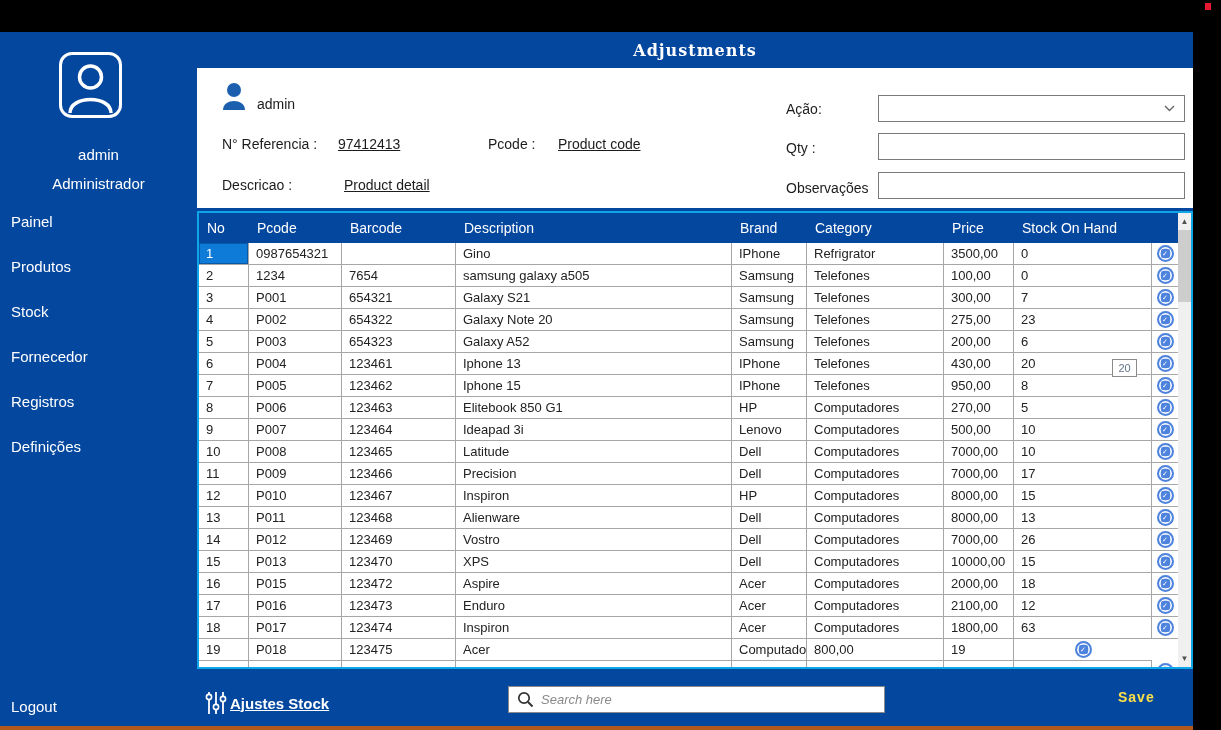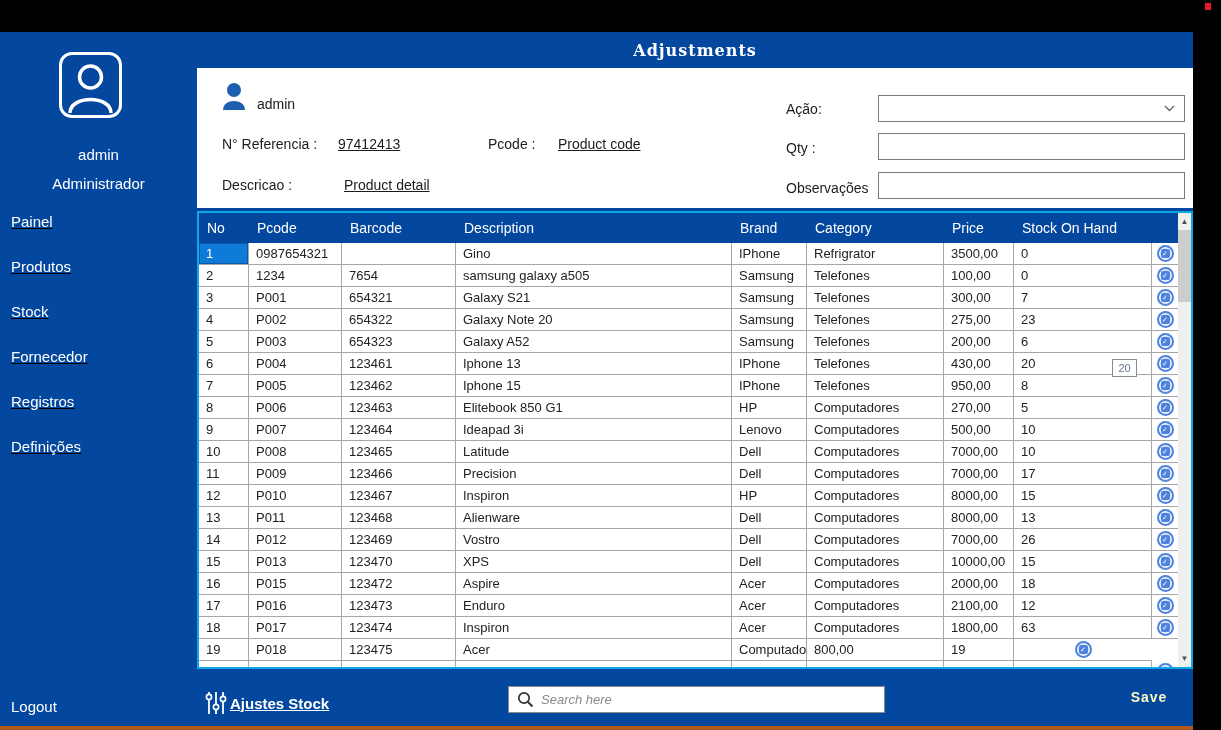--- a/index.html
+++ b/index.html
@@ -17,21 +17,21 @@
               color:#fff; font-family:"DejaVu Serif", serif; font-weight:bold;
               font-size:16px; letter-spacing:1px; }
 
   
   .avatar { position:absolute; left:59px; top:20px; width:63px; height:66px;
             border:3px solid #fff; border-radius:13px; overflow:hidden; }
   .sb-user { position:absolute; left:0; top:114px; width:197px; text-align:center;
              color:#fff; font-size:15px; }
   .sb-role { position:absolute; left:0; top:143px; width:197px; text-align:center;
              color:#fff; font-size:15px; }
-  .sb-menu { position:absolute; left:0; top:181px; width:197px;text-decoration:underline; }
+  .sb-menu { position:absolute; left:0; top:181px; width:197px; }
   .sb-item { height:45px; color:#fff; font-size:15px; padding-left:11px;
              display:flex; align-items:flex-start; cursor:default; }
   .sb-logout { position:absolute; left:11px; top:666px; color:#fff; font-size:15px; }
 
   
   .form-panel { position:absolute; left:197px; top:36px; width:996px; height:140px; background:#fff; }
   .fp-label { position:absolute; color:#1c1c1c; font-size:14px; white-space:nowrap; }
   .fp-link  { position:absolute; color:#1c1c1c; font-size:14px; text-decoration:underline; white-space:nowrap; }
   .fp-user-icon { position:absolute; left:25px; top:14px; width:24px; height:28px; }
   .fp-input { position:absolute; left:681px; width:307px; height:27px;
@@ -75,21 +75,21 @@
   .ft-section { position:absolute; left:205px; top:658px; display:flex; align-items:center;
                 color:#fff; }
   .ft-section-label { font-size:15px; font-weight:bold; text-decoration:underline; margin-left:3px; }
   .search-box { position:absolute; left:508px; top:654px; width:377px; height:27px;
                 background:#fff; border:1px solid #8a8a8a; display:flex; align-items:center; }
   .search-box input { border:none; outline:none; flex:1; height:100%; font-size:13px;
                       font-family:"Liberation Sans", sans-serif; color:#333; background:transparent; }
   .search-box input::placeholder { font-style:italic; color:#8a8a8a; }
   .search-box svg { margin:0 7px 0 8px; flex:0 0 auto; }
   .save-btn { position:absolute; left:1118px; top:657px; width:62px; height:22px;
-              color:#fef9c3; font-size:14px; font-weight:bold; text-align:center;
+              color:#fde047; font-size:14px; font-weight:bold; text-align:left;
               letter-spacing:1px; cursor:pointer; }
   .accent-line { position:absolute; left:0; bottom:0; width:1193px; height:4px; background:#b1591c; }
 </style>
 </head>
 <body>
 
 <div class="stage">
   <div class="red-dot"></div>
 
   <div class="app">

